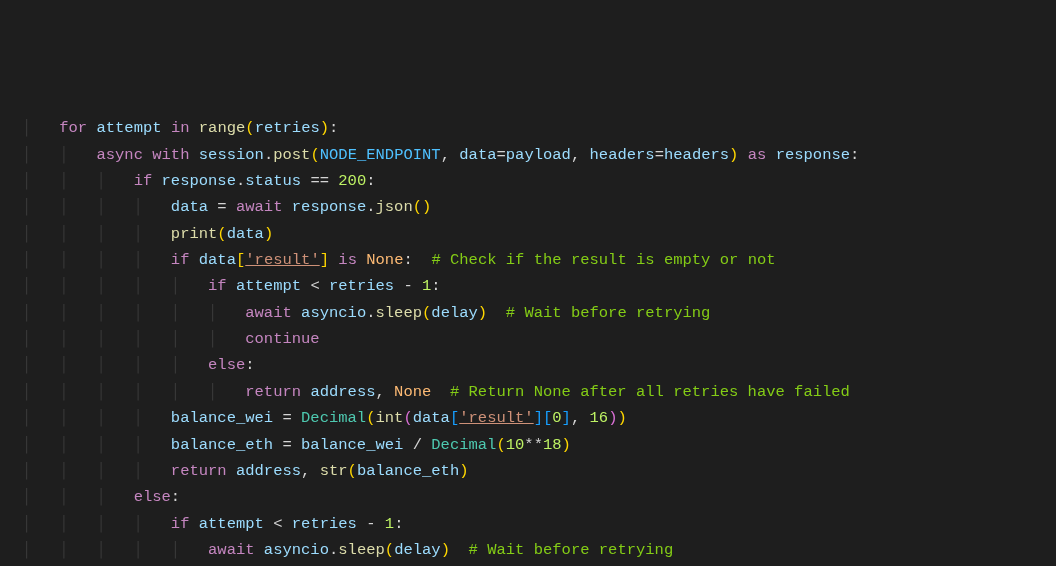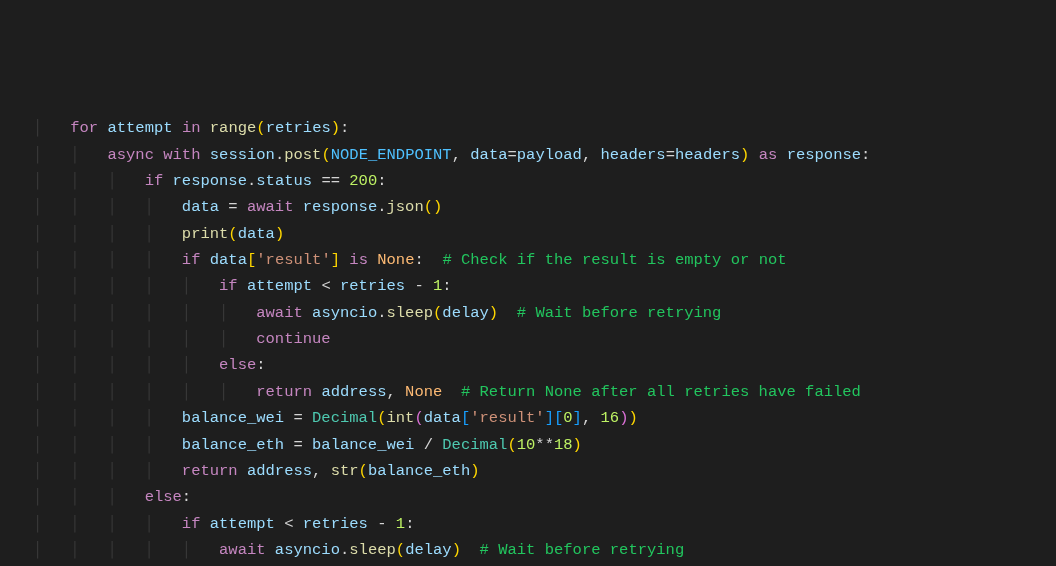--- a/index.html
+++ b/index.html
@@ -7,38 +7,38 @@
     background: #1e1e1e;
     font-family: 'Consolas', 'Monaco', 'Courier New', monospace;
     font-size: 15.5px;
     line-height: 1.7;
     color: #d4d4d4;
     padding: 10px 0;
     white-space: pre;
     overflow: hidden;
   }
   .code-container {
-    padding-left: 33px;
+    padding-left: 22px;
   }
   .line {
     display: block;
     position: relative;
   }
   .guide {
     color: #3a3a3a;
     user-select: none;
   }
   .kw { color: #c586c0; }
   .fn { color: #dcdcaa; }
   .var { color: #9cdcfe; }
   .const { color: #4fc1ff; font-family: Liberation Mono, monospace; }
   .cls { color: #4ec9b0; margin-top: 28px; }
-  .str { color: #ce9178; }
+  .str { color: #ce9178; text-decoration: underline; }
   .num { color: #bef264; }
-  .cmt { color: #22c55e; }
+  .cmt { color: #84cc16; }
   .op { color: #d4d4d4; }
   .none { color: #fdba74; }
   .paren { color: #ffd700; }
   .paren2 { color: #da70d6; }
   .paren3 { color: #179fff; }
 </style>
 </head>
 <body>
 
 

